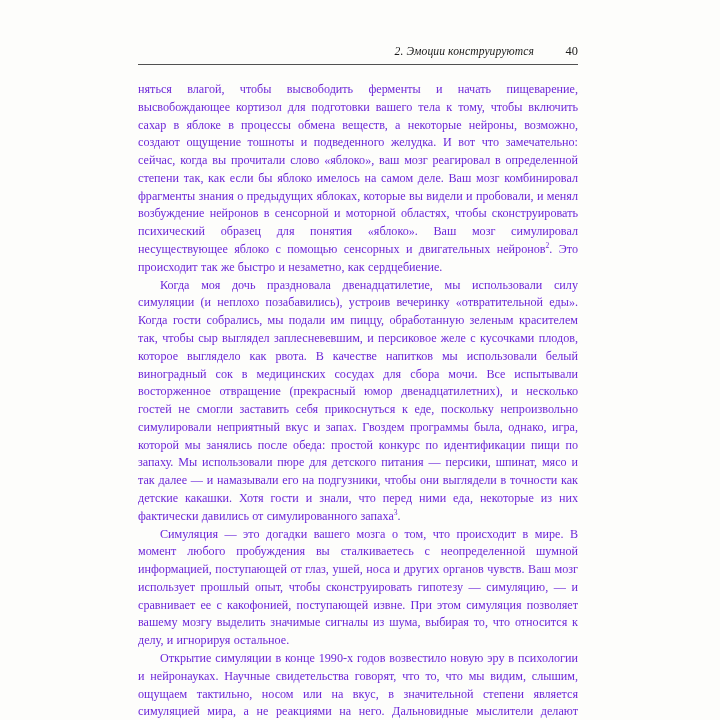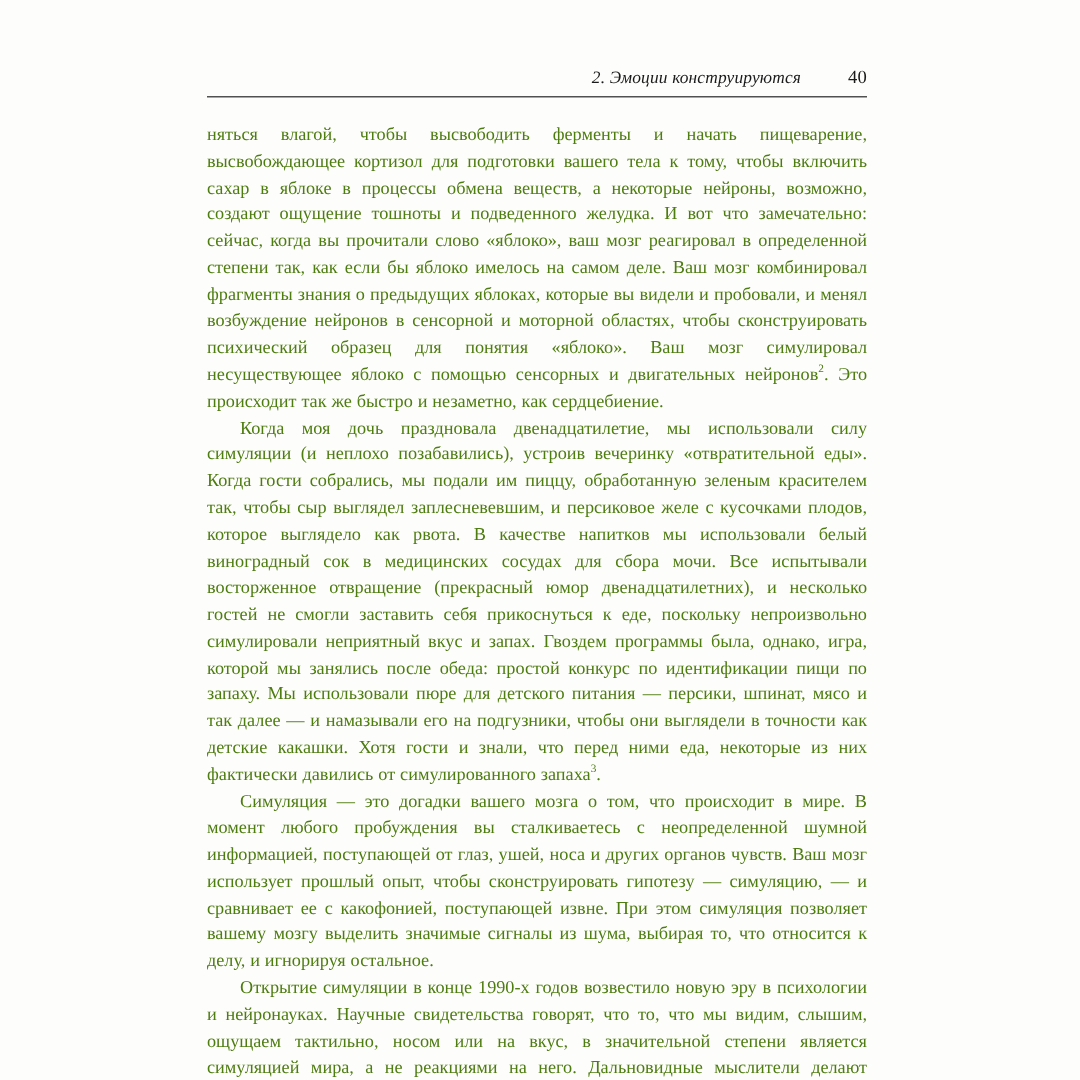--- a/index.html
+++ b/index.html
@@ -68,21 +68,21 @@
     width: 440px;
   }
   p.para {
     margin: 0;
     font-size: 12.15px;
     line-height: 17.78px;
     text-align: justify;
     text-justify: inter-word;
     word-spacing: 0.02em;
     hyphens: manual;
-    color: #4d7c0f;
+    color: #6d28d9;
   }
   p.para.indented {
     text-indent: 22px;
   }
   p.para.continuation {
     text-indent: 0;
   }
   sup.footnote-ref {
     font-size: 0.62em;
     vertical-align: super;

